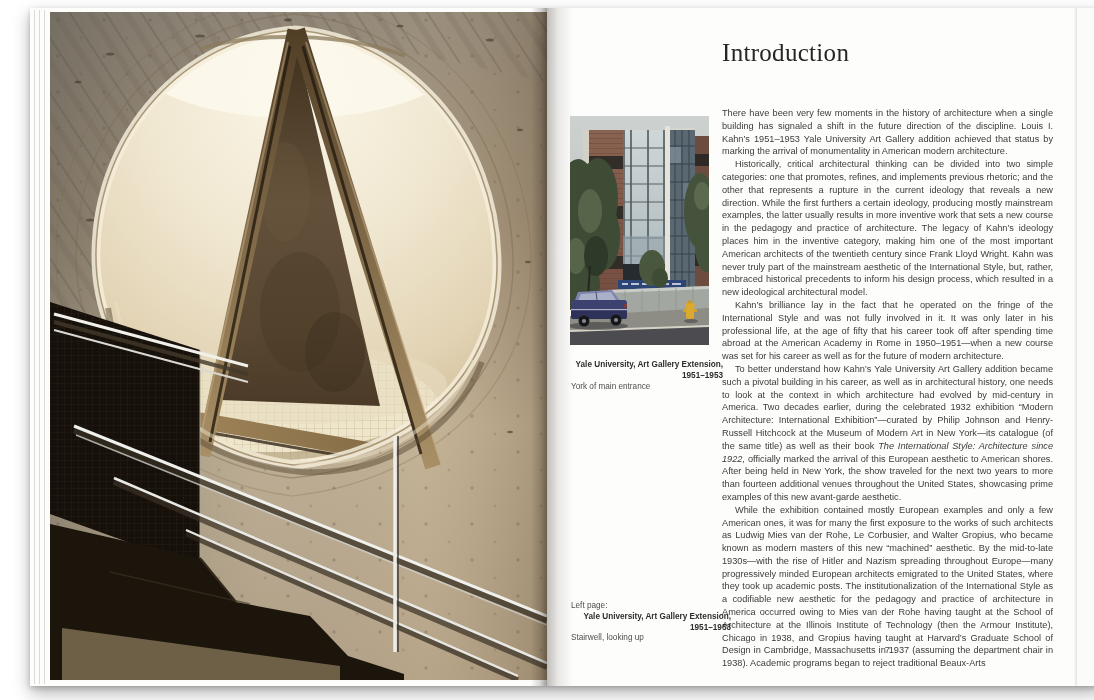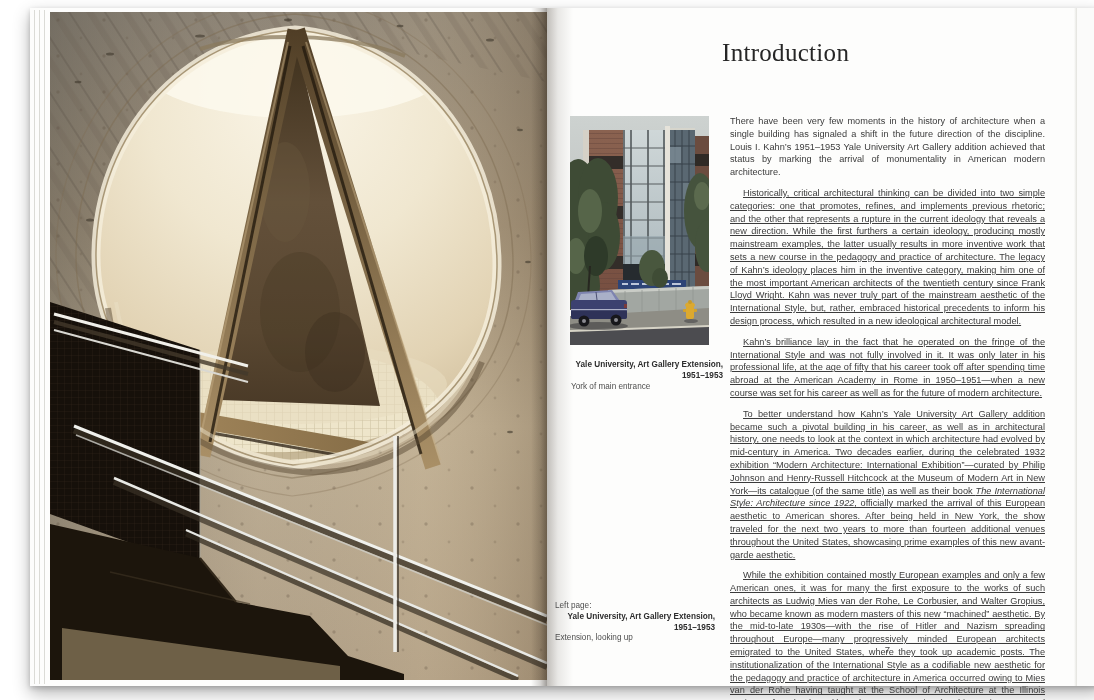--- a/index.html
+++ b/index.html
@@ -36,28 +36,28 @@
     font-family:"Liberation Serif",serif;font-weight:400;
     font-size:25px;letter-spacing:.3px;color:#262626;
   }
   .photo-small{position:absolute;left:23px;top:108px;width:139px;height:229px;margin:0;}
   .photo-small svg{display:block;}
   .caption{
     position:absolute;font-size:8.2px;line-height:10.8px;color:#4f4f4f;
   }
   .caption .b{font-weight:bold;color:#2d2d2d;text-align:right;}
   .cap1{left:24px;top:352px;width:152px;}
-  .cap2{left:8px;top:593px;width:160px;}
+  .cap2{left:24px;top:593px;width:160px;}
   .body-col{
     position:absolute;left:175px;top:99px;width:331px;
     font-size:9.2px;line-height:12.8px;color:#3b3b3b;
     text-align:justify;hyphens:auto;-webkit-hyphens:auto;
   }
-  .body-col p{margin:8px;}
-  .body-col p.ind{text-indent:13px;text-decoration:underline;}
+  .body-col p{margin:0;}
+  .body-col p.ind{text-indent:13px;}
   .body-col em{font-style:italic;}
   .page-number{
     position:absolute;left:175px;top:636px;width:331px;text-align:center;
     font-size:9.5px;color:#454545;
   }
 </style>
 </head>
 <body>
 
 <div class="book">
@@ -356,18 +356,18 @@
         <p class="ind"><span>Historically, critical architectural thinking can be divided into two simple categories: one that promotes, refines, and implements previous rhetoric; and the other that represents a rupture in the current ideology that reveals a new direction. While the first furthers a certain ideology, producing mostly mainstream examples, the latter usually results in more inventive work that sets a new course in the pedagogy and practice of architecture. The legacy of Kahn’s ideology places him in the inventive category, making him one of the most important American architects of the twentieth century since Frank Lloyd Wright. Kahn was never truly part of the mainstream aesthetic of the International Style, but, rather, embraced historical precedents to inform his design process, which resulted in a new ideological architectural model.</span></p>
         <p class="ind"><span>Kahn’s brilliance lay in the fact that he operated on the fringe of the International Style and was not fully involved in it. It was only later in his professional life, at the age of fifty that his career took off after spending time abroad at the American Academy in Rome in 1950–1951—when a new course was set for his career as well as for the future of modern architecture.</span></p>
         <p class="ind"><span>To better understand how Kahn’s Yale University Art Gallery addition became such a pivotal building in his career, as well as in architectural history, one needs to look at the context in which architecture had evolved by mid-century in America. Two decades earlier, during the celebrated 1932 exhibition “Modern Architecture: International Exhibition”—curated by Philip Johnson and Henry-Russell Hitchcock at the Museum of Modern Art in New York—its catalogue (of the same title) as well as their book </span><em>The International Style: Architecture since 1922,</em><span> officially marked the arrival of this European aesthetic to American shores. After being held in New York, the show traveled for the next two years to more than fourteen additional venues throughout the United States, showcasing prime examples of this new avant-garde aesthetic.</span></p>
         <p class="ind"><span>While the exhibition contained mostly European examples and only a few American ones, it was for many the first exposure to the works of such architects as Ludwig Mies van der Rohe, Le Corbusier, and Walter Gropius, who became known as modern masters of this new “machined” aesthetic. By the mid-to-late 1930s—with the rise of Hitler and Nazism spreading throughout Europe—many progressively minded European architects emigrated to the United States, where they took up academic posts. The institutionalization of the International Style as a codifiable new aesthetic for the pedagogy and practice of architecture in America occurred owing to Mies van der Rohe having taught at the School of Architecture at the Illinois Institute of Technology (then the Armour Institute), Chicago in 1938, and Gropius having taught at Harvard’s Graduate School of Design in Cambridge, Massachusetts in 1937 (assuming the department chair in 1938). Academic programs began to reject traditional Beaux-Arts</span></p>
       </div>
 
     <div class="caption cap2">
         <div>Left page:</div>
         <div class="b">Yale University, Art Gallery Extension,</div>
         <div class="b">1951–1953</div>
-        <div>Extension, looking up</div>
+        <div>Stairwell, looking up</div>
       </div>
 
     <div class="page-number">7</div>
   </div>
 </div>
 
 </body></html>

